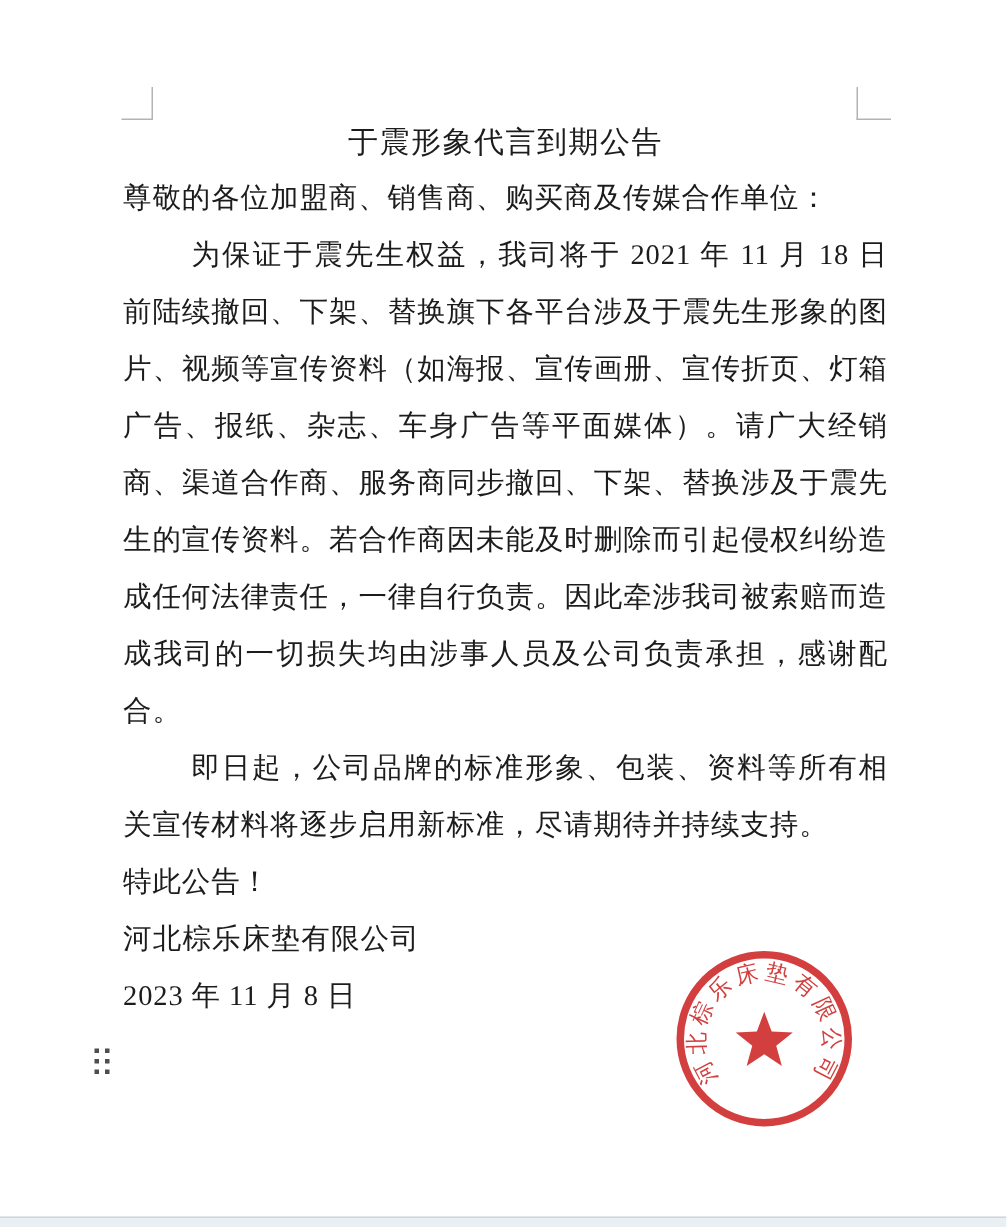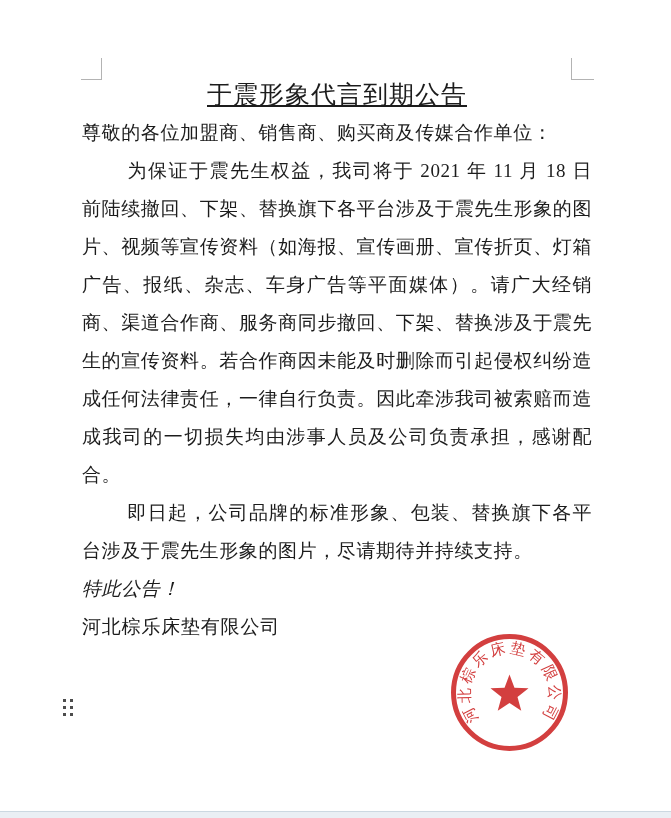--- a/index.html
+++ b/index.html
@@ -28,28 +28,27 @@
   .mark-tr {
     position: absolute; left: 571px; top: 58px; width: 22px; height: 21px;
     border-left: 1px solid #b3b3b3; border-bottom: 1px solid #b3b3b3;
   }
   .doc {
     position: absolute; left: 82px; top: 76px; width: 510px;
     font-size: 19px; line-height: 38px; letter-spacing: 0.6px;
   }
   .doc-title {
     text-align: center;
-    font-size: 25px;
+    font-size: 20px;
     letter-spacing: 1px;
     white-space: nowrap;
-    text-decoration: underline;
   }
   .doc p { margin: 0; text-align: justify; text-justify: inter-character; }
   .doc p.indent { text-indent: 2.4em; }
-  .closing { margin-top: 6px; font-style: italic; }
+  .closing { margin-top: 6px; }
   .sig-company { text-align: right; padding-right: 36px; margin-top: 3px; letter-spacing: 0.8px; }
   .sig-date { text-align: right; padding-right: 46px; margin-top: -5px; }
   .stamp {
     position: absolute; left: 447px; top: 630px; width: 125px; height: 125px;
     mix-blend-mode: multiply; opacity: 0.92;
     pointer-events: none;
   }
   .stamp svg { display: block; width: 125px; height: 125px; }
   .stamp text {
     font-family: "Liberation Serif", "DejaVu Serif", serif;
@@ -68,23 +67,24 @@
 
 <div class="page">
 
   <div class="mark-tl"></div>
   <div class="mark-tr"></div>
 
   <div class="doc">
     <div class="doc-title">于震形象代言到期公告</div>
     <p>尊敬的各位加盟商、销售商、购买商及传媒合作单位：</p>
     <p class="indent">为保证于震先生权益，我司将于 2021 年 11 月 18 日前陆续撤回、下架、替换旗下各平台涉及于震先生形象的图片、视频等宣传资料（如海报、宣传画册、宣传折页、灯箱广告、报纸、杂志、车身广告等平面媒体）。请广大经销商、渠道合作商、服务商同步撤回、下架、替换涉及于震先生的宣传资料。若合作商因未能及时删除而引起侵权纠纷造成任何法律责任，一律自行负责。因此牵涉我司被索赔而造成我司的一切损失均由涉事人员及公司负责承担，感谢配合。</p>
-    <p class="indent">即日起，公司品牌的标准形象、包装、替换旗下各平台涉及于震先生形象的图片，尽请期待并持续支持。</p>
+    <p class="indent">即日起，公司品牌的标准形象、包装、资料等所有相关宣传材料将逐步启用新标准，尽请期待并持续支持。</p>
     <p class="closing">特此公告！</p>
     <p class="sig-company">河北棕乐床垫有限公司</p>
+    <p class="sig-date">2023 年 11 月 8 日</p>
   </div>
 
   <div class="stamp">
     <svg viewBox="-62.5 -62.5 125 125" xmlns="http://www.w3.org/2000/svg">
       <circle cx="0" cy="0" r="56" fill="none" stroke="#cf2e2e" stroke-width="5"></circle>
       <polygon fill="#cf2e2e" transform="translate(0,2)" points="0,-20 4.94,-6.80 19.02,-6.18 7.99,2.60 11.76,16.18 0,8.4 -11.76,16.18 -7.99,2.60 -19.02,-6.18 -4.94,-6.80"></polygon>
       <defs>
         <path id="sealArc" d="M -27 30 A 40 40 0 1 1 27 30" fill="none"></path>
       </defs>
       <text text-anchor="middle">

